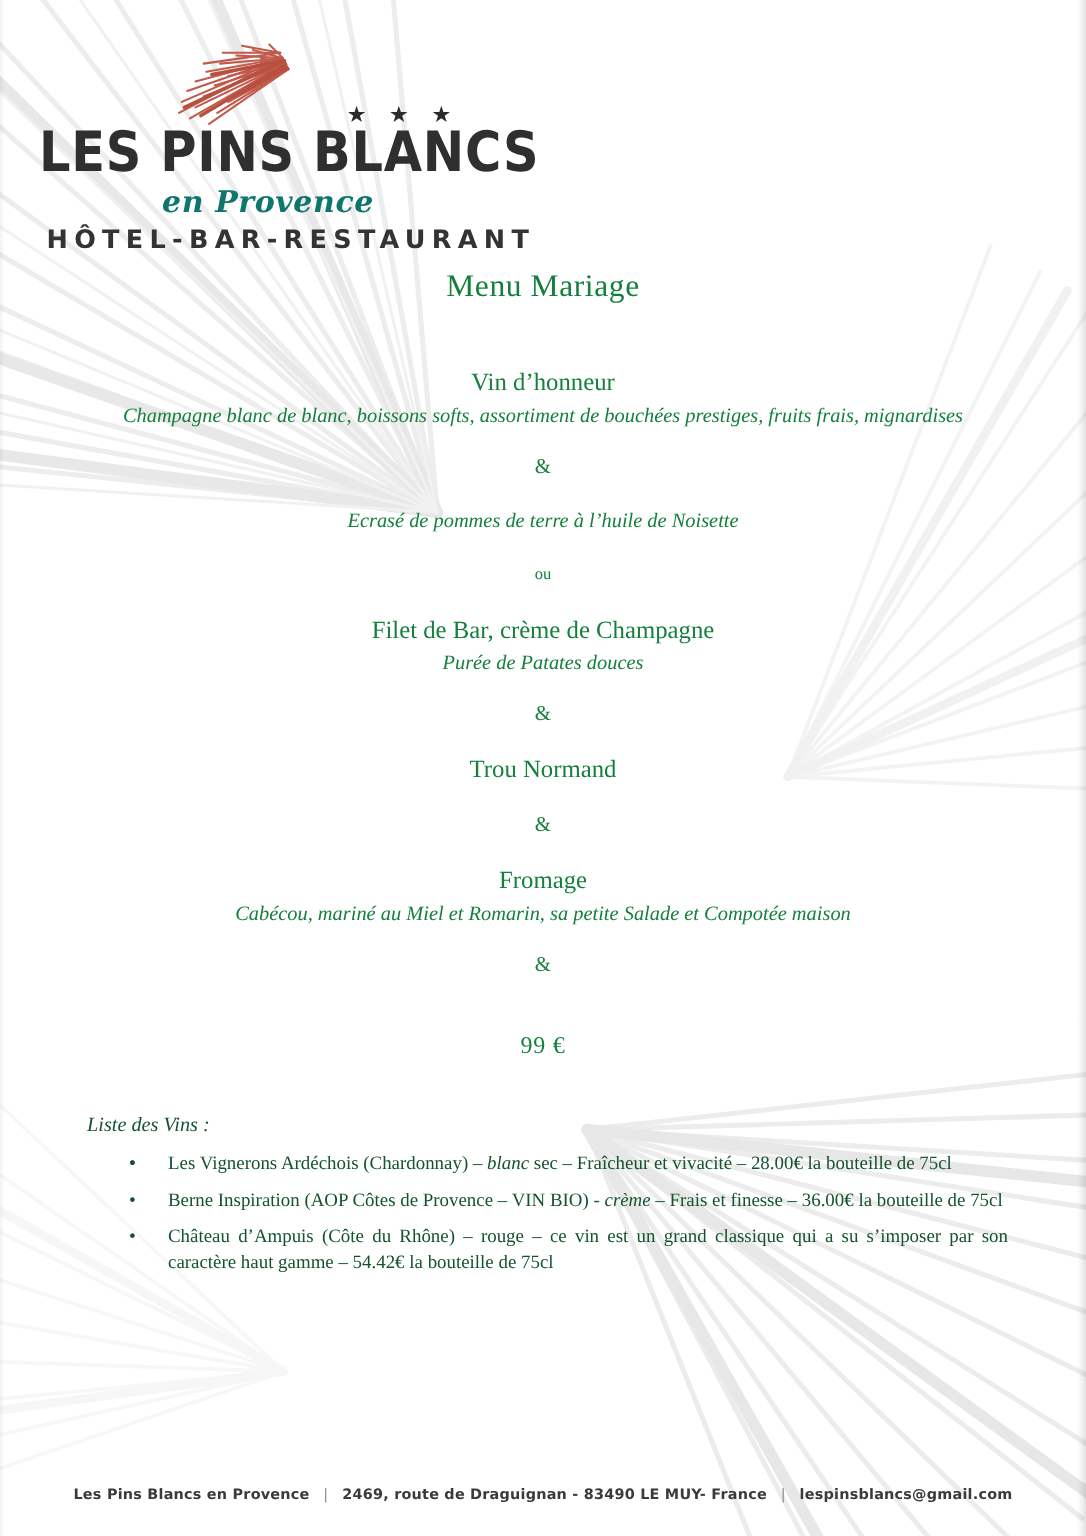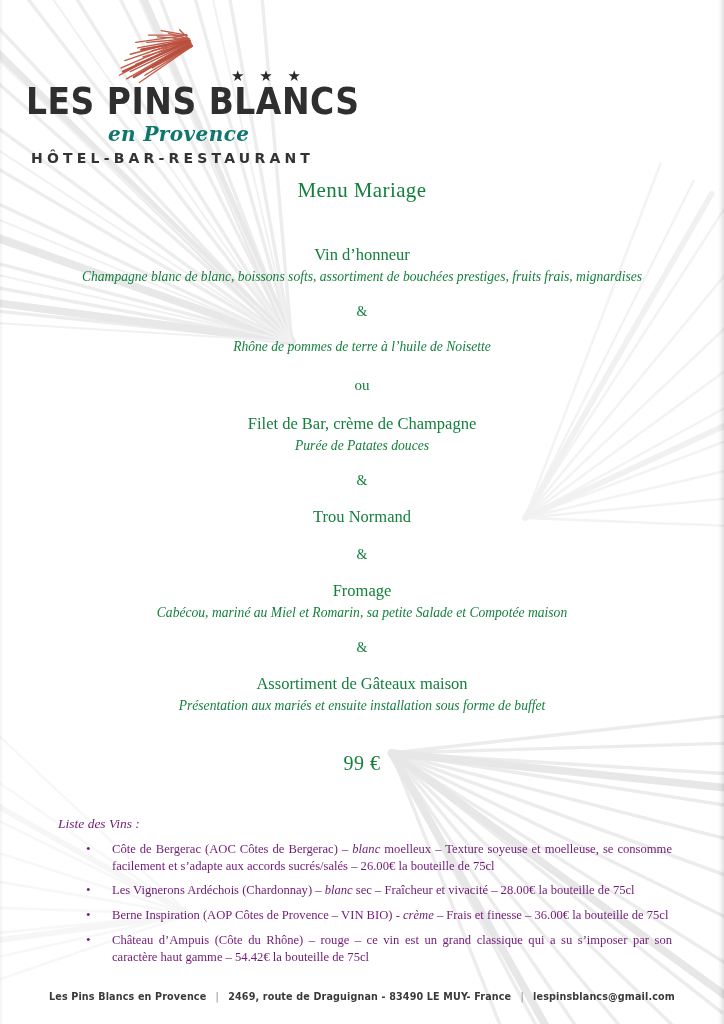--- a/index.html
+++ b/index.html
@@ -130,21 +130,21 @@
     font-size: 20px;
     color: #0f766e;
     letter-spacing: .4px;
   }
   .logo-sub {
     position: absolute;
     top: 128px;
     left: 5px;
     font-family: "DejaVu Sans", sans-serif;
     font-weight: bold;
-    font-size: 14px;
+    font-size: 17px;
     letter-spacing: 4.2px;
     color: #333333;
     white-space: nowrap;
   }
 
   
   .menu {
     position: absolute;
     top: 178px;
     left: 0;
@@ -172,37 +172,37 @@
     line-height: 1.3;
     margin: 2px 0 0 0;
     padding: 0 31px;
   }
   .sep {
     font-size: 14px;
     margin: 20px 0 19px 0;
     line-height: 1;
   }
   .sep-ou {
-    font-size: 15px;
+    font-size: 11px;
     margin: 22px 0 21px 0;
     line-height: 1;
   }
   .price {
-    font-size: 20px;
+    font-size: 16px;
     margin: 38px 0 0 0;
     letter-spacing: .5px;
   }
 
   
   .wines {
     position: absolute;
-    top: 816px;
+    top: 742px;
     left: 58px;
     right: 52px;
-    color: #701a75;
+    color: #14532d;
   }
   .wines-title {
     font-style: italic;
     font-size: 13.5px;
     margin: 0 0 9px 0;
   }
   .wine-list {
     list-style: none;
     margin: 0;
     padding: 0;
@@ -401,21 +401,21 @@
       <h1 class="menu-title">Menu Mariage</h1>
 
       <div class="course">
         <p class="course-name">Vin d’honneur</p>
         <p class="course-desc">Champagne blanc de blanc, boissons softs, assortiment de bouchées prestiges, fruits frais, mignardises</p>
       </div>
 
       <p class="sep">&amp;</p>
 
       <div class="course">
-        <p class="course-desc">Rhône de pommes de terre à l’huile de Noisette</p>
+        <p class="course-desc">Ecrasé de pommes de terre à l’huile de Noisette</p>
       </div>
 
       <p class="sep-ou">ou</p>
 
       <div class="course">
         <p class="course-name">Filet de Bar, crème de Champagne</p>
         <p class="course-desc">Purée de Patates douces</p>
       </div>
 
       <p class="sep">&amp;</p>
@@ -426,35 +426,30 @@
 
       <p class="sep">&amp;</p>
 
       <div class="course">
         <p class="course-name">Fromage</p>
         <p class="course-desc">Cabécou, mariné au Miel et Romarin, sa petite Salade et Compotée maison</p>
       </div>
 
       <p class="sep">&amp;</p>
 
-      <div class="course">
-        <p class="course-name">Assortiment de Gâteaux maison</p>
-        <p class="course-desc">Présentation aux mariés et ensuite installation sous forme de buffet</p>
-      </div>
 
       <p class="price">99 €</p>
     </div>
 
     <div class="wines">
       <p class="wines-title">Liste des Vins :</p>
 
       <ul class="wine-list">
         <li class="wine-item">
           <span class="wine-bullet">•</span>
-          <span>Côte de Bergerac (AOC Côtes de Bergerac) – <i>blanc</i> moelleux – Texture soyeuse et moelleuse, se consomme facilement et s’adapte aux accords sucrés/salés – 26.00€ la bouteille de 75cl</span>
         </li>
         <li class="wine-item">
           <span class="wine-bullet">•</span>
           <span>Les Vignerons Ardéchois (Chardonnay) – <i>blanc</i> sec – Fraîcheur et vivacité – 28.00€ la bouteille de 75cl</span>
         </li>
         <li class="wine-item">
           <span class="wine-bullet">•</span>
           <span>Berne Inspiration (AOP Côtes de Provence – VIN BIO) - <i>crème</i> – Frais et finesse – 36.00€ la bouteille de 75cl</span>
         </li>
         <li class="wine-item">

